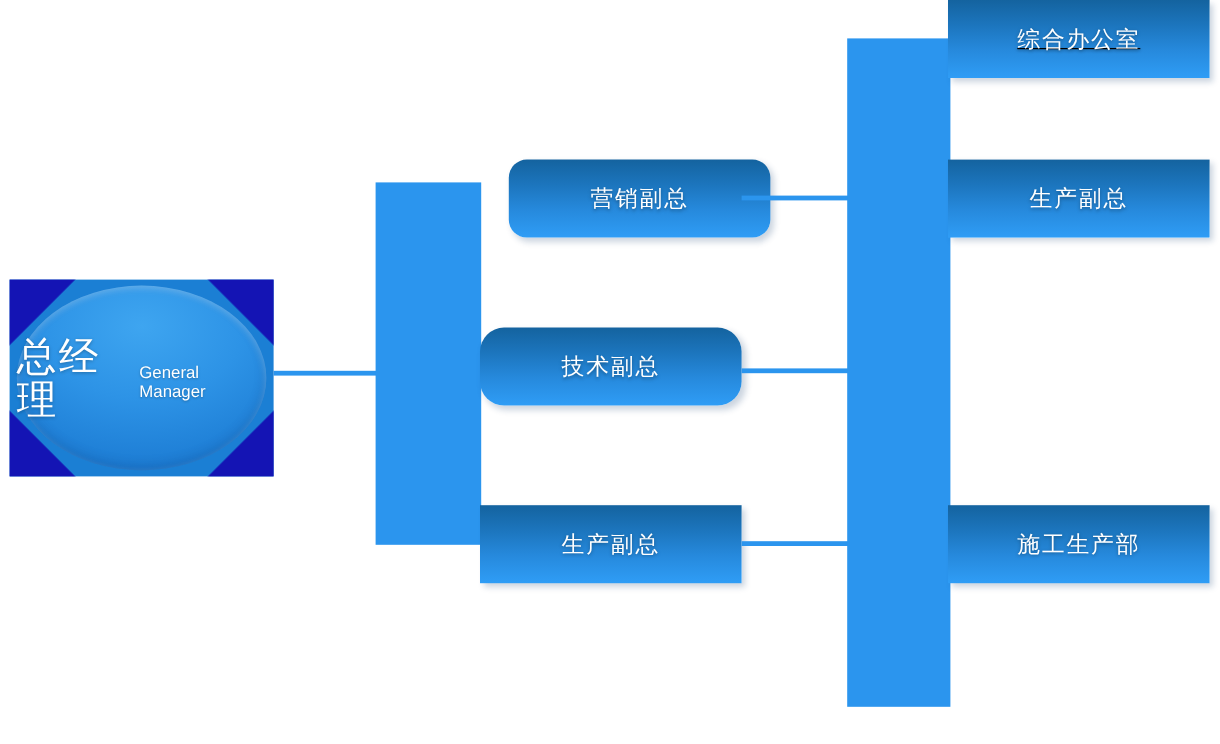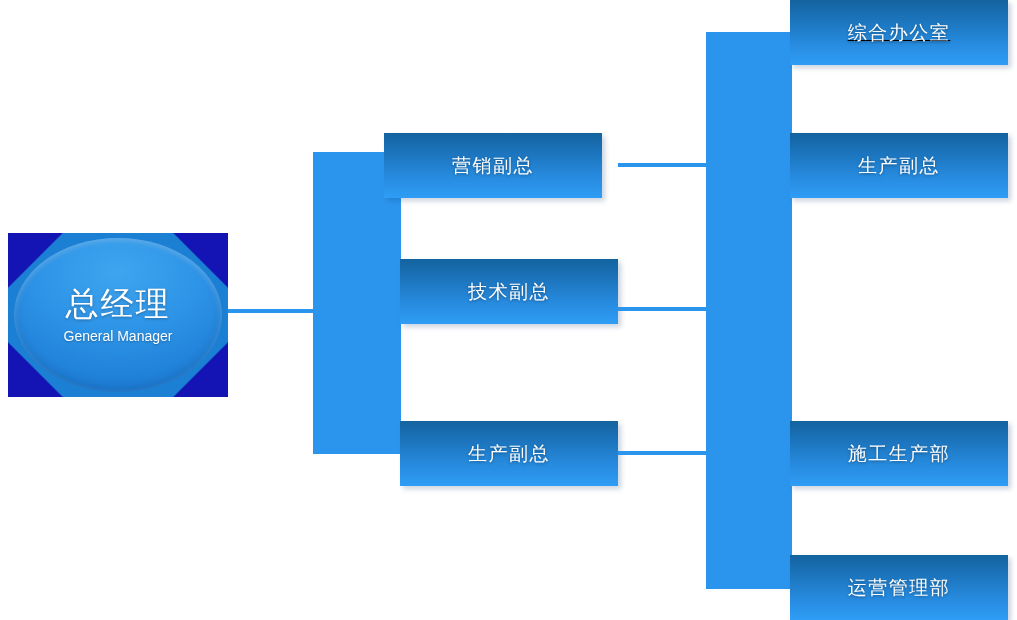--- a/index.html
+++ b/index.html
@@ -52,21 +52,21 @@
     left: 6px;
     top: 5px;
     right: 6px;
     bottom: 5px;
     border-radius: 50%;
     background: radial-gradient(ellipse 120% 115% at 50% 22%,
                  #3ea5f0 0%, #2d93e6 34%, #1b7ad2 70%, #1568b8 100%);
     box-shadow: inset 0 2px 6px rgba(255,255,255,0.28),
                 inset 0 -3px 10px rgba(0,40,100,0.22);
     display: flex;
-    flex-direction: column;
+    flex-direction: row;
     align-items: center;
     justify-content: center;
   }
   .gm-title {
     color: #ffffff;
     font-size: 33px;
     font-weight: 400;
     letter-spacing: 2px;
     line-height: 1.1;
     text-shadow: 0 1px 3px rgba(0,0,0,0.30);
@@ -101,25 +101,25 @@
 </style>
 </head>
 <body>
 
 <div id="chart-canvas">
 
   <div class="connector-h" style="left:228px; top:309px; width:86px;"></div>
 
   <div class="spine" style="left:313px; top:152px; width:88px; height:302px;"></div>
 
-  <div class="org-box" style="left:384px; top:133px;">
+  <div class="org-box" style="left:424px; top:133px;border-radius:15px;">
     <span class="org-box-label">营销副总</span>
   </div>
 
-  <div class="org-box" style="left:400px; top:259px;">
+  <div class="org-box" style="left:400px; top:273px;border-radius:20px;">
     <span class="org-box-label">技术副总</span>
   </div>
 
   <div class="org-box" style="left:400px; top:421px;">
     <span class="org-box-label">生产副总</span>
   </div>
 
   <div class="connector-h" style="left:618px; top:163px; width:90px;"></div>
   <div class="connector-h" style="left:618px; top:307px; width:90px;"></div>
   <div class="connector-h" style="left:618px; top:451px; width:90px;"></div>
@@ -132,23 +132,20 @@
 
   <div class="org-box" style="left:790px; top:133px;">
     <span class="org-box-label">生产副总</span>
   </div>
 
 
   <div class="org-box" style="left:790px; top:421px;">
     <span class="org-box-label">施工生产部</span>
   </div>
 
-  <div class="org-box" style="left:790px; top:555px;">
-    <span class="org-box-label">运营管理部</span>
-  </div>
 
   <div class="gm-node">
     <div class="gm-square"></div>
     <div class="gm-ellipse">
       <div class="gm-title">总经理</div>
       <div class="gm-sub">General Manager</div>
     </div>
   </div>
 
 </div>

